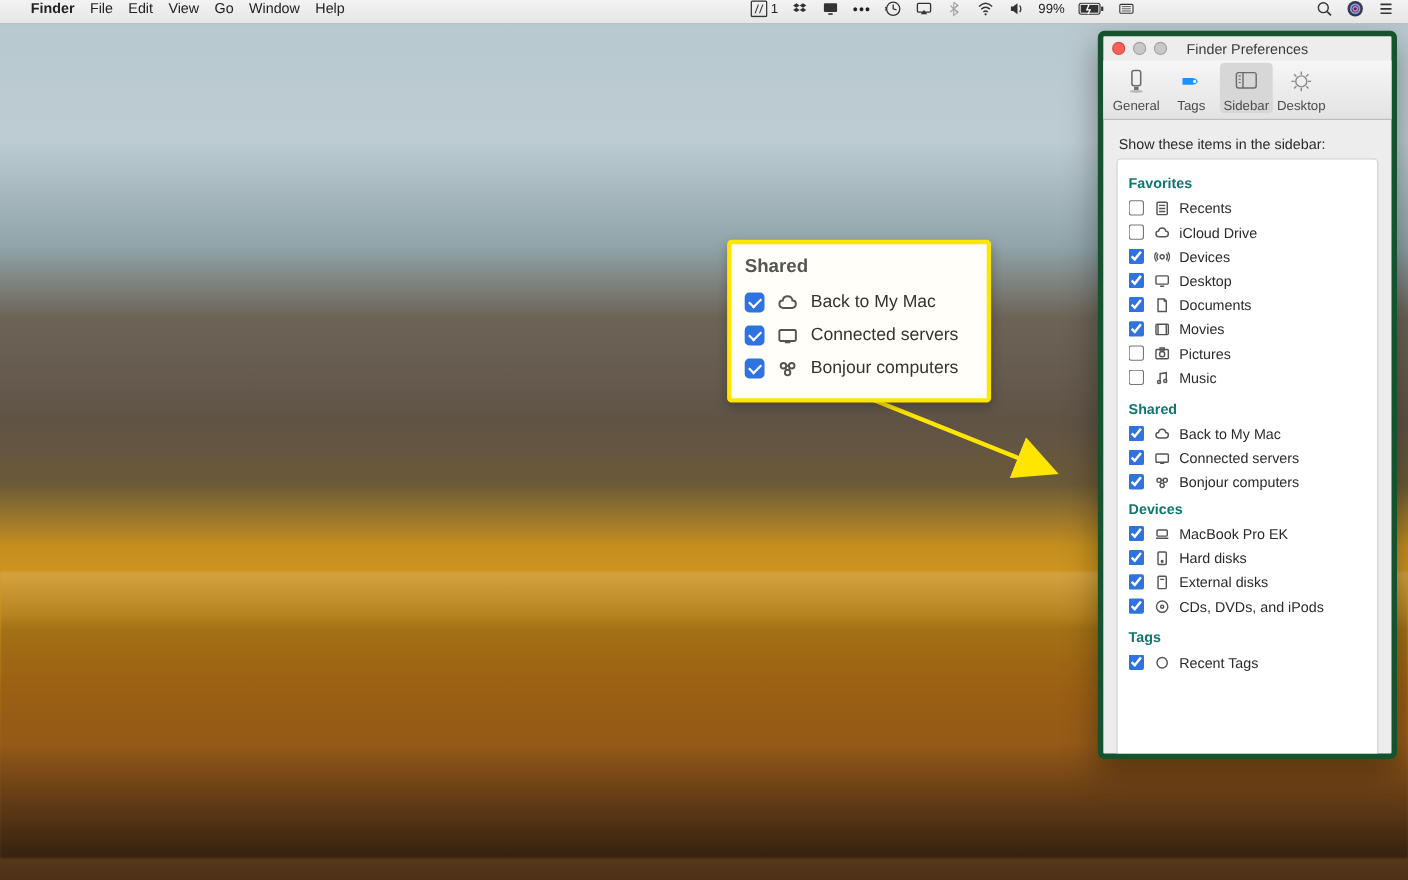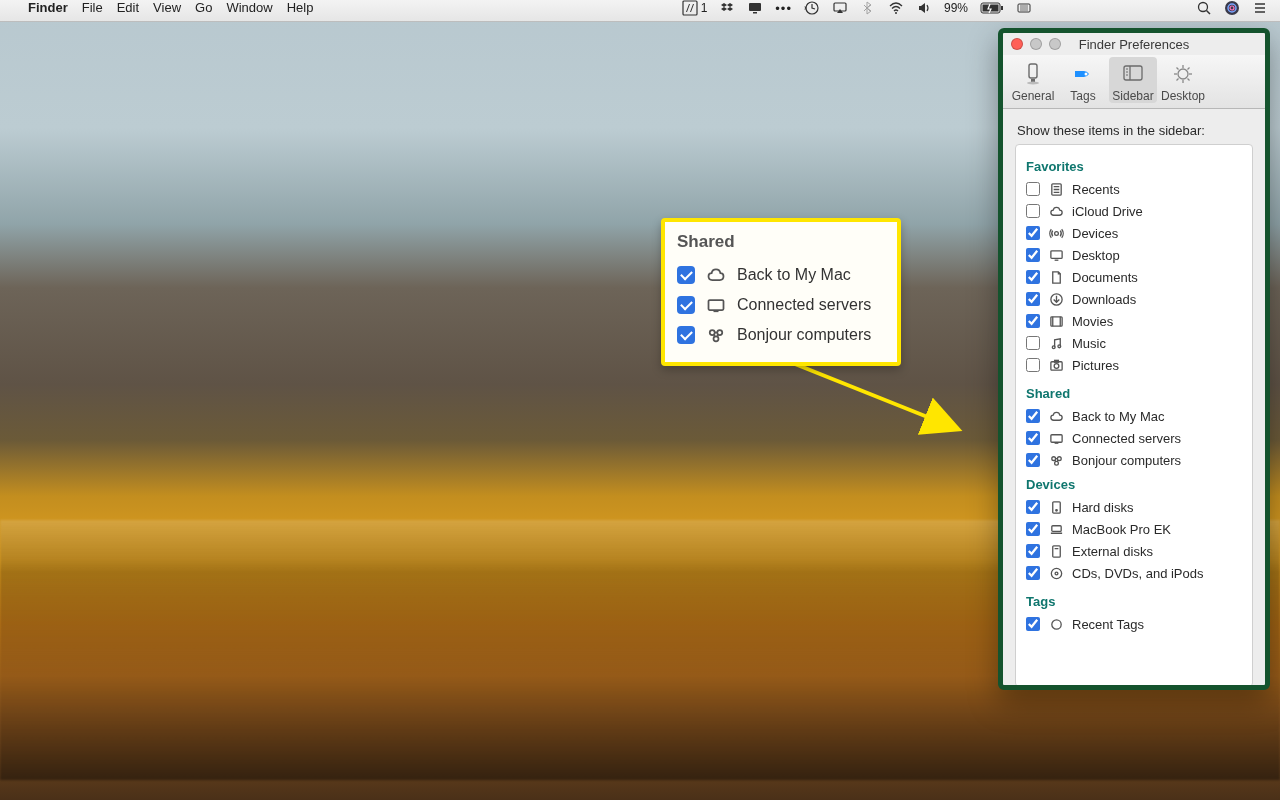--- a/index.html
+++ b/index.html
@@ -310,58 +310,48 @@
                 <path d="M4 2 H10 L12 4 V14 H4 Z" stroke="#555" fill="none" stroke-width="1.4"></path>
                 <path d="M10 2 V4 H12" stroke="#555" fill="none" stroke-width="1.4"></path>
               </svg>
             </span>
             <span class="rlabel">Documents</span>
           </div>
           <div class="row">
             <input type="checkbox" checked="" style="">
             <span class="ricon">
               <svg viewBox="0 0 16 16">
-                <circle cx="8" cy="8" r="6" stroke="#555" fill="none" stroke-width="1.4"></circle>
-                <path d="M8 4 V10 M5 8 L8 11 L11 8" stroke="#555" fill="none" stroke-width="1.4"></path>
-              </svg>
-            </span>
-            <span class="rlabel">Downloads</span>
-          </div>
-          <div class="row">
-            <input type="checkbox" checked="" style="">
-            <span class="ricon">
-              <svg viewBox="0 0 16 16">
                 <rect x="2" y="3" width="12" height="10" rx="1" stroke="#555" fill="none" stroke-width="1.4"></rect>
                 <line x1="4" y1="3" x2="4" y2="13" stroke="#555" fill="none" stroke-width="1.4"></line>
                 <line x1="12" y1="3" x2="12" y2="13" stroke="#555" fill="none" stroke-width="1.4"></line>
               </svg>
             </span>
             <span class="rlabel">Movies</span>
           </div>
           <div class="row">
             <input type="checkbox" style="">
             <span class="ricon">
               <svg viewBox="0 0 16 16">
+                <rect x="2" y="4" width="12" height="9" rx="1" stroke="#555" fill="none" stroke-width="1.4"></rect>
+                <circle cx="8" cy="8.5" r="2.5" stroke="#555" fill="none" stroke-width="1.4"></circle>
+                <rect x="6" y="2.5" width="4" height="2" stroke="#555" fill="none" stroke-width="1.4"></rect>
+              </svg>
+            </span>
+            <span class="rlabel">Pictures</span>
+          </div>
+          <div class="row">
+            <input type="checkbox" style="">
+            <span class="ricon">
+              <svg viewBox="0 0 16 16">
                 <path d="M6 12 V4 L12 3 V11" stroke="#555" fill="none" stroke-width="1.4"></path>
                 <circle cx="5" cy="12" r="1.5" stroke="#555" fill="none" stroke-width="1.4"></circle>
                 <circle cx="11" cy="11" r="1.5" stroke="#555" fill="none" stroke-width="1.4"></circle>
               </svg>
             </span>
             <span class="rlabel">Music</span>
-          </div>
-          <div class="row">
-            <input type="checkbox" style="">
-            <span class="ricon">
-              <svg viewBox="0 0 16 16">
-                <rect x="2" y="4" width="12" height="9" rx="1" stroke="#555" fill="none" stroke-width="1.4"></rect>
-                <circle cx="8" cy="8.5" r="2.5" stroke="#555" fill="none" stroke-width="1.4"></circle>
-                <rect x="6" y="2.5" width="4" height="2" stroke="#555" fill="none" stroke-width="1.4"></rect>
-              </svg>
-            </span>
-            <span class="rlabel">Pictures</span>
           </div>
         </div>
 
       <div class="section-title" style="margin-top:10px;">Shared</div>
       <div id="sec-shared">
           <div class="row">
             <input type="checkbox" checked="" style="">
             <span class="ricon">
               <svg viewBox="0 0 16 16">
                 <path d="M5 12 Q2 12 2 9 Q2 6.5 4.5 6.5 Q5 3.5 8 3.5 Q11 3.5 11.5 6.5 Q14 6.5 14 9 Q14 12 11 12 Z" stroke="#555" fill="none" stroke-width="1.4"></path>
@@ -394,35 +384,35 @@
             <span class="rlabel">Bonjour computers</span>
           </div>
         </div>
 
       <div class="section-title" style="">Devices</div>
       <div id="sec-devices">
           <div class="row">
             <input type="checkbox" checked="" style="">
             <span class="ricon">
               <svg viewBox="0 0 16 16">
+                <rect x="3" y="4" width="10" height="6" rx="1" stroke="#555" fill="none" stroke-width="1.4"></rect>
+                <path d="M2 12 H14" stroke="#555" fill="none" stroke-width="1.4"></path>
+              </svg>
+            </span>
+            <span class="rlabel">MacBook Pro EK</span>
+          </div>
+          <div class="row">
+            <input type="checkbox" checked="" style="">
+            <span class="ricon">
+              <svg viewBox="0 0 16 16">
                 <rect x="4" y="2" width="8" height="12" rx="1" stroke="#555" fill="none" stroke-width="1.4"></rect>
                 <circle cx="8" cy="11" r="0.8" fill="#555"></circle>
               </svg>
             </span>
             <span class="rlabel">Hard disks</span>
-          </div>
-          <div class="row">
-            <input type="checkbox" checked="" style="">
-            <span class="ricon">
-              <svg viewBox="0 0 16 16">
-                <rect x="3" y="4" width="10" height="6" rx="1" stroke="#555" fill="none" stroke-width="1.4"></rect>
-                <path d="M2 12 H14" stroke="#555" fill="none" stroke-width="1.4"></path>
-              </svg>
-            </span>
-            <span class="rlabel">MacBook Pro EK</span>
           </div>
           <div class="row">
             <input type="checkbox" checked="" style="">
             <span class="ricon">
               <svg viewBox="0 0 16 16">
                 <rect x="4" y="2" width="8" height="12" rx="1" stroke="#555" fill="none" stroke-width="1.4"></rect>
                 <line x1="6" y1="5" x2="10" y2="5" stroke="#555" fill="none" stroke-width="1.4"></line>
               </svg>
             </span>
             <span class="rlabel">External disks</span>

